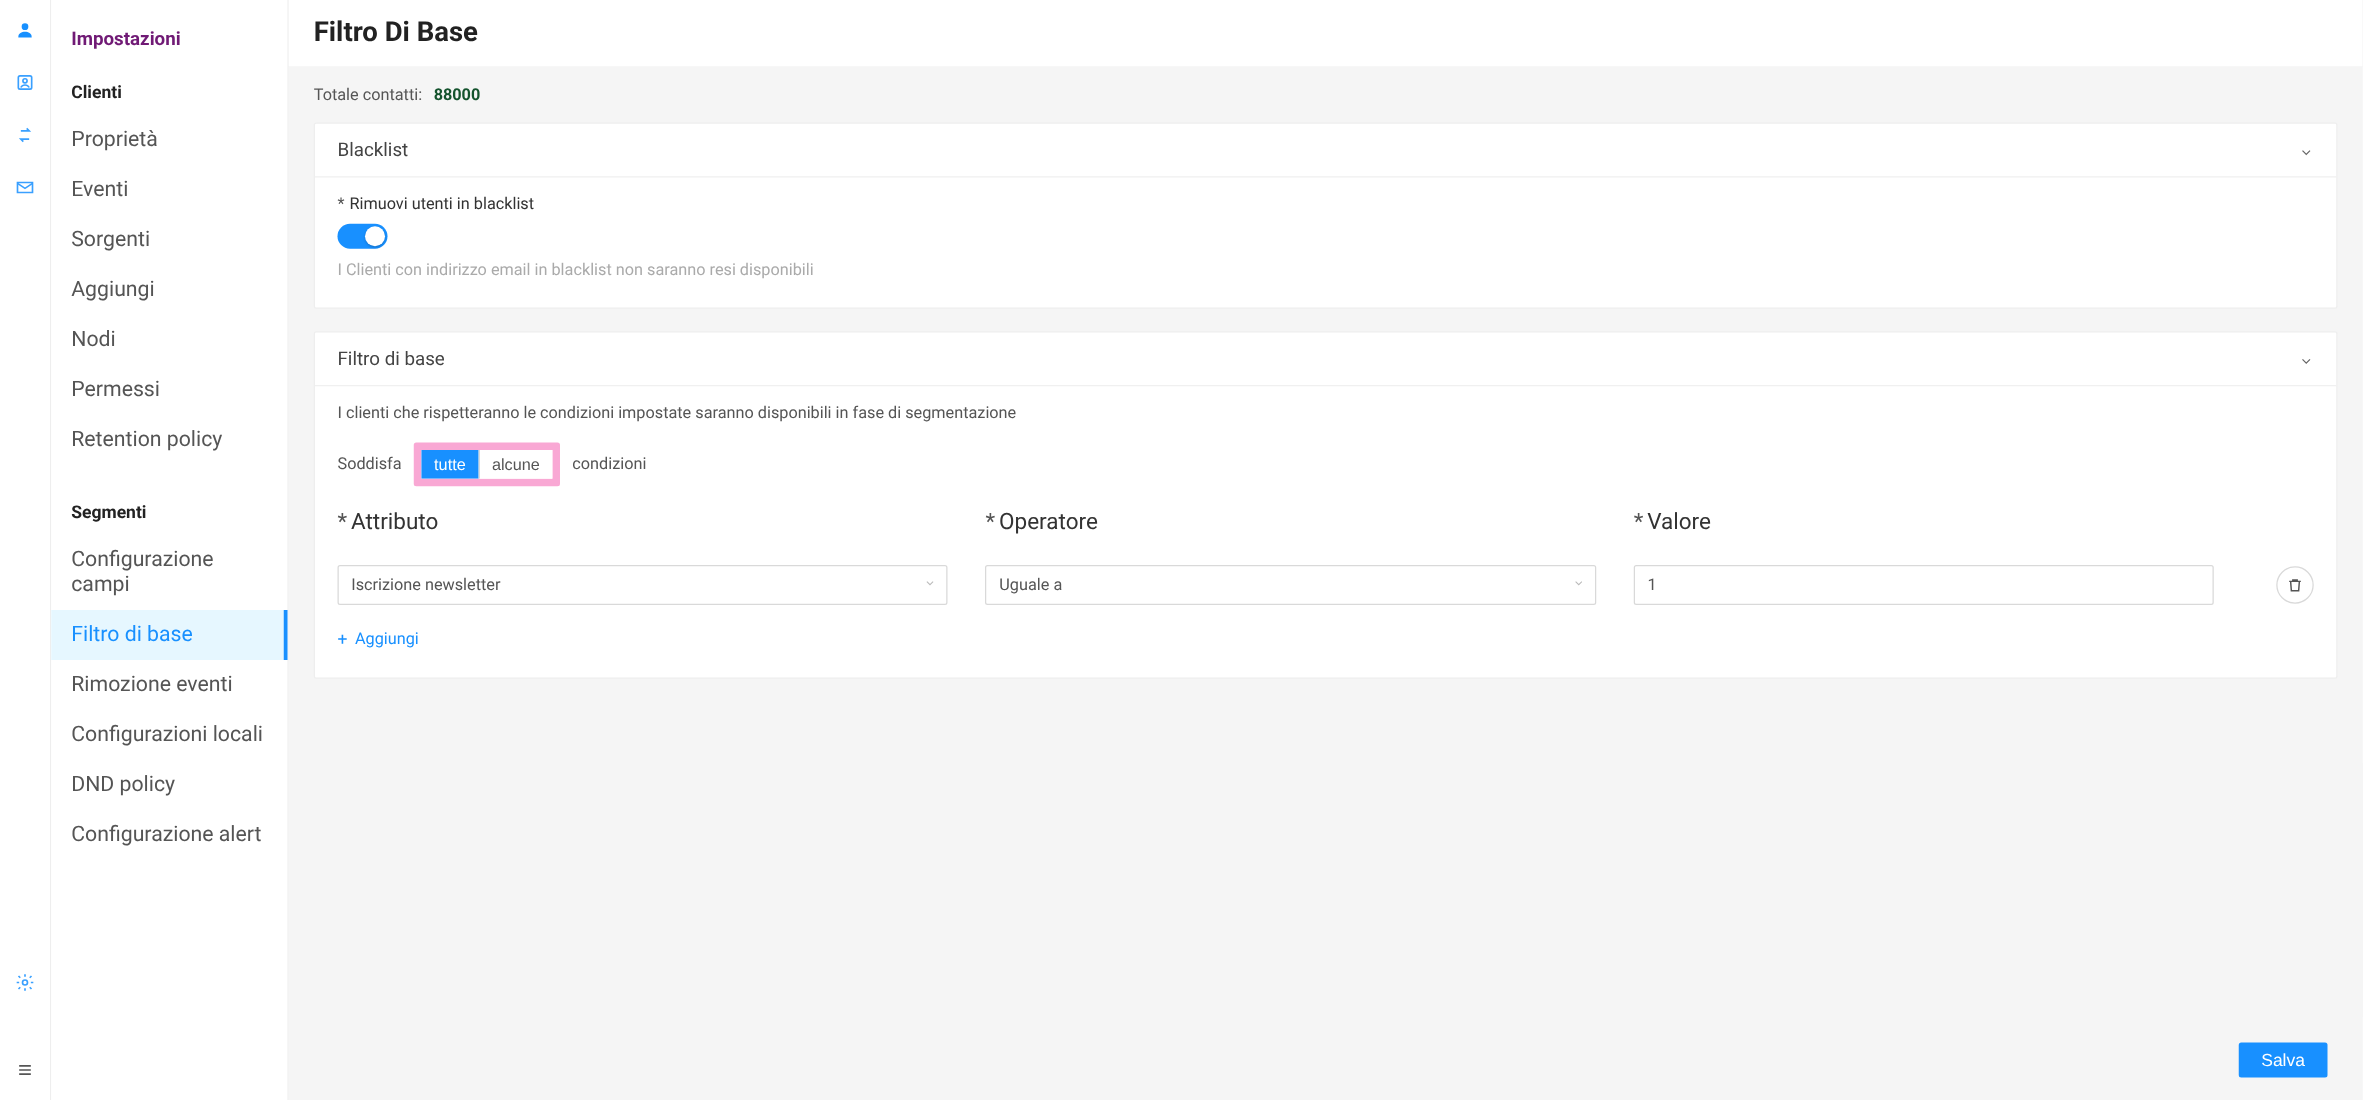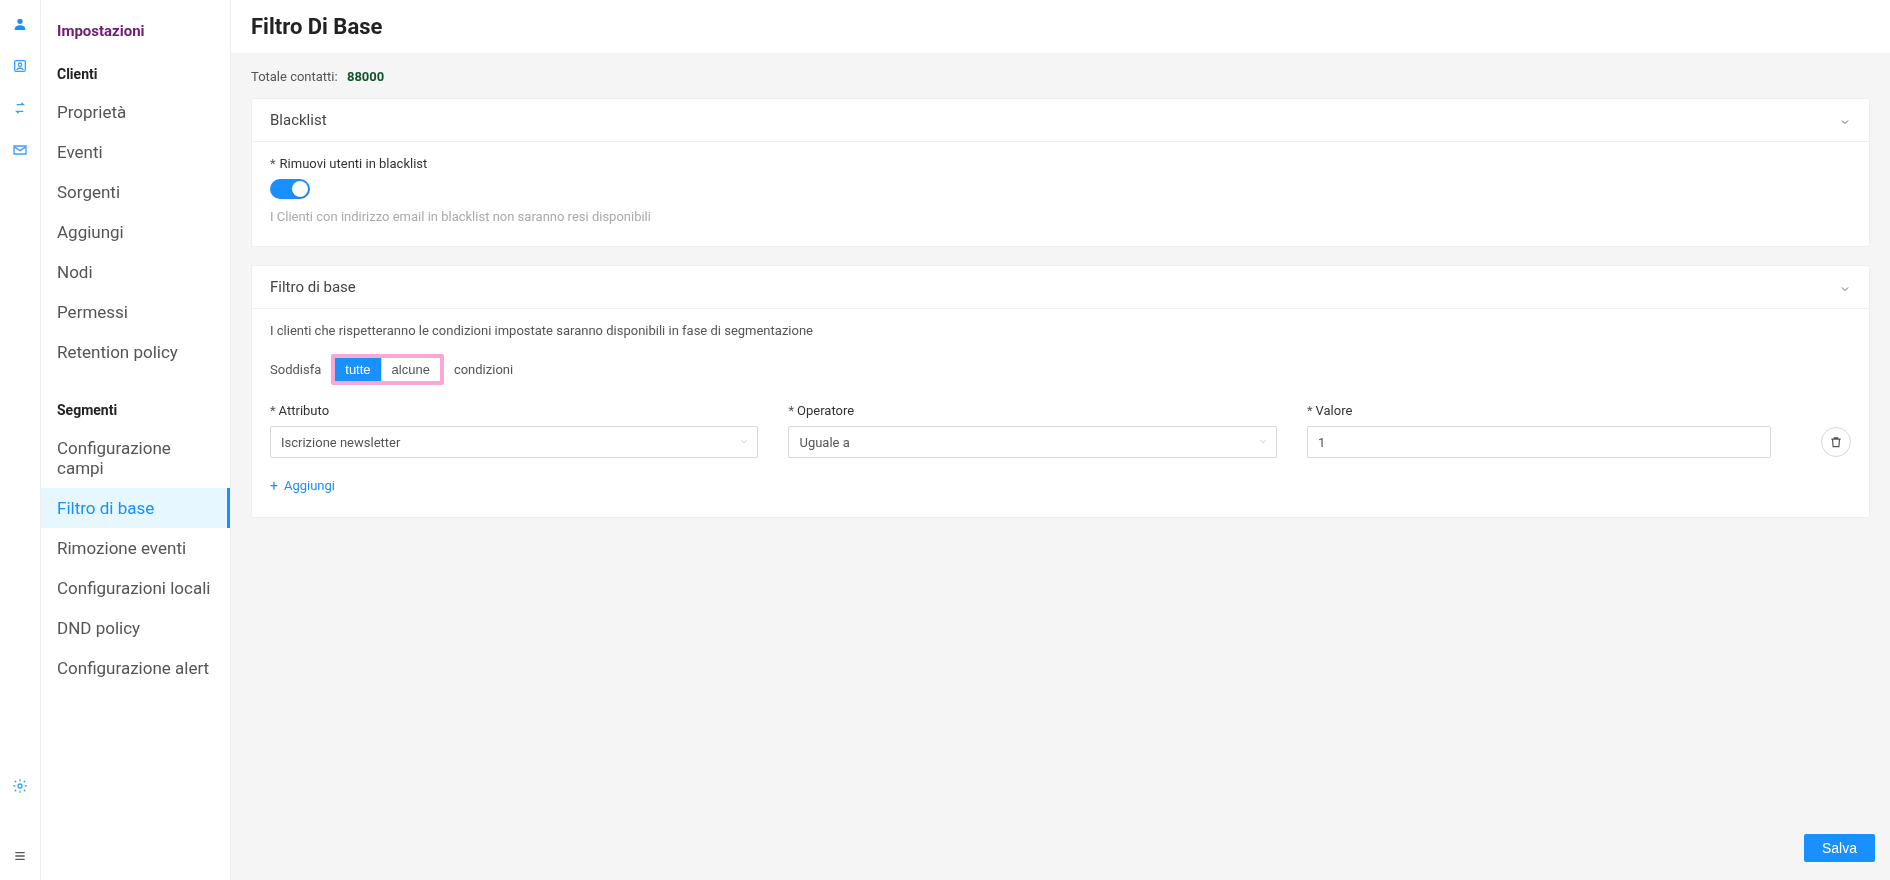--- a/index.html
+++ b/index.html
@@ -183,21 +183,21 @@
   .cond-line {
     display: flex;
     align-items: center;
     gap: 10px;
     font-size: 13px;
     color: #555;
     margin-bottom: 18px;
   }
   .seg-group {
     display: inline-flex;
-    border: 4px solid #f9a8d4;
+    border: 6px solid #f9a8d4;
     border-radius: 2px;
     overflow: hidden;
   }
   .seg-btn {
     padding: 4px 10px;
     font-size: 13px;
     background: #fff;
     color: #555;
     cursor: pointer;
     border: none;
@@ -214,23 +214,23 @@
     gap: 30px;
   }
   .filter-col {
     flex: 1;
     min-width: 0;
     display: flex;
     flex-direction: column;
   }
   .filter-col.value { flex: 0.95; }
   .col-label {
-    font-size: 13px;
+    font-size: 18px;
     color: #333;
-    margin-bottom: 8px;
+    margin-bottom: 24px;
   }
   .col-label .req { margin-right: 3px; }
 
   .select, .text-input {
     height: 32px;
     border: 1px solid #d9d9d9;
     border-radius: 2px;
     background: #fff;
     padding: 0 28px 0 10px;
     font-size: 13px;
@@ -271,21 +271,21 @@
     gap: 6px;
     color: #1890ff;
     font-size: 13px;
     margin-top: 20px;
     cursor: pointer;
   }
   .add-link .plus { font-weight: 400; font-size: 14px; line-height: 1; }
 
   .footer-bar {
     position: absolute;
-    right: 15px;
+    right: 28px;
     bottom: 18px;
     margin-top: 33px;
   }
   .save-btn {
     background: #1890ff;
     color: #fff;
     border: none;
     border-radius: 2px;
     padding: 6px 18px;
     font-size: 14px;

